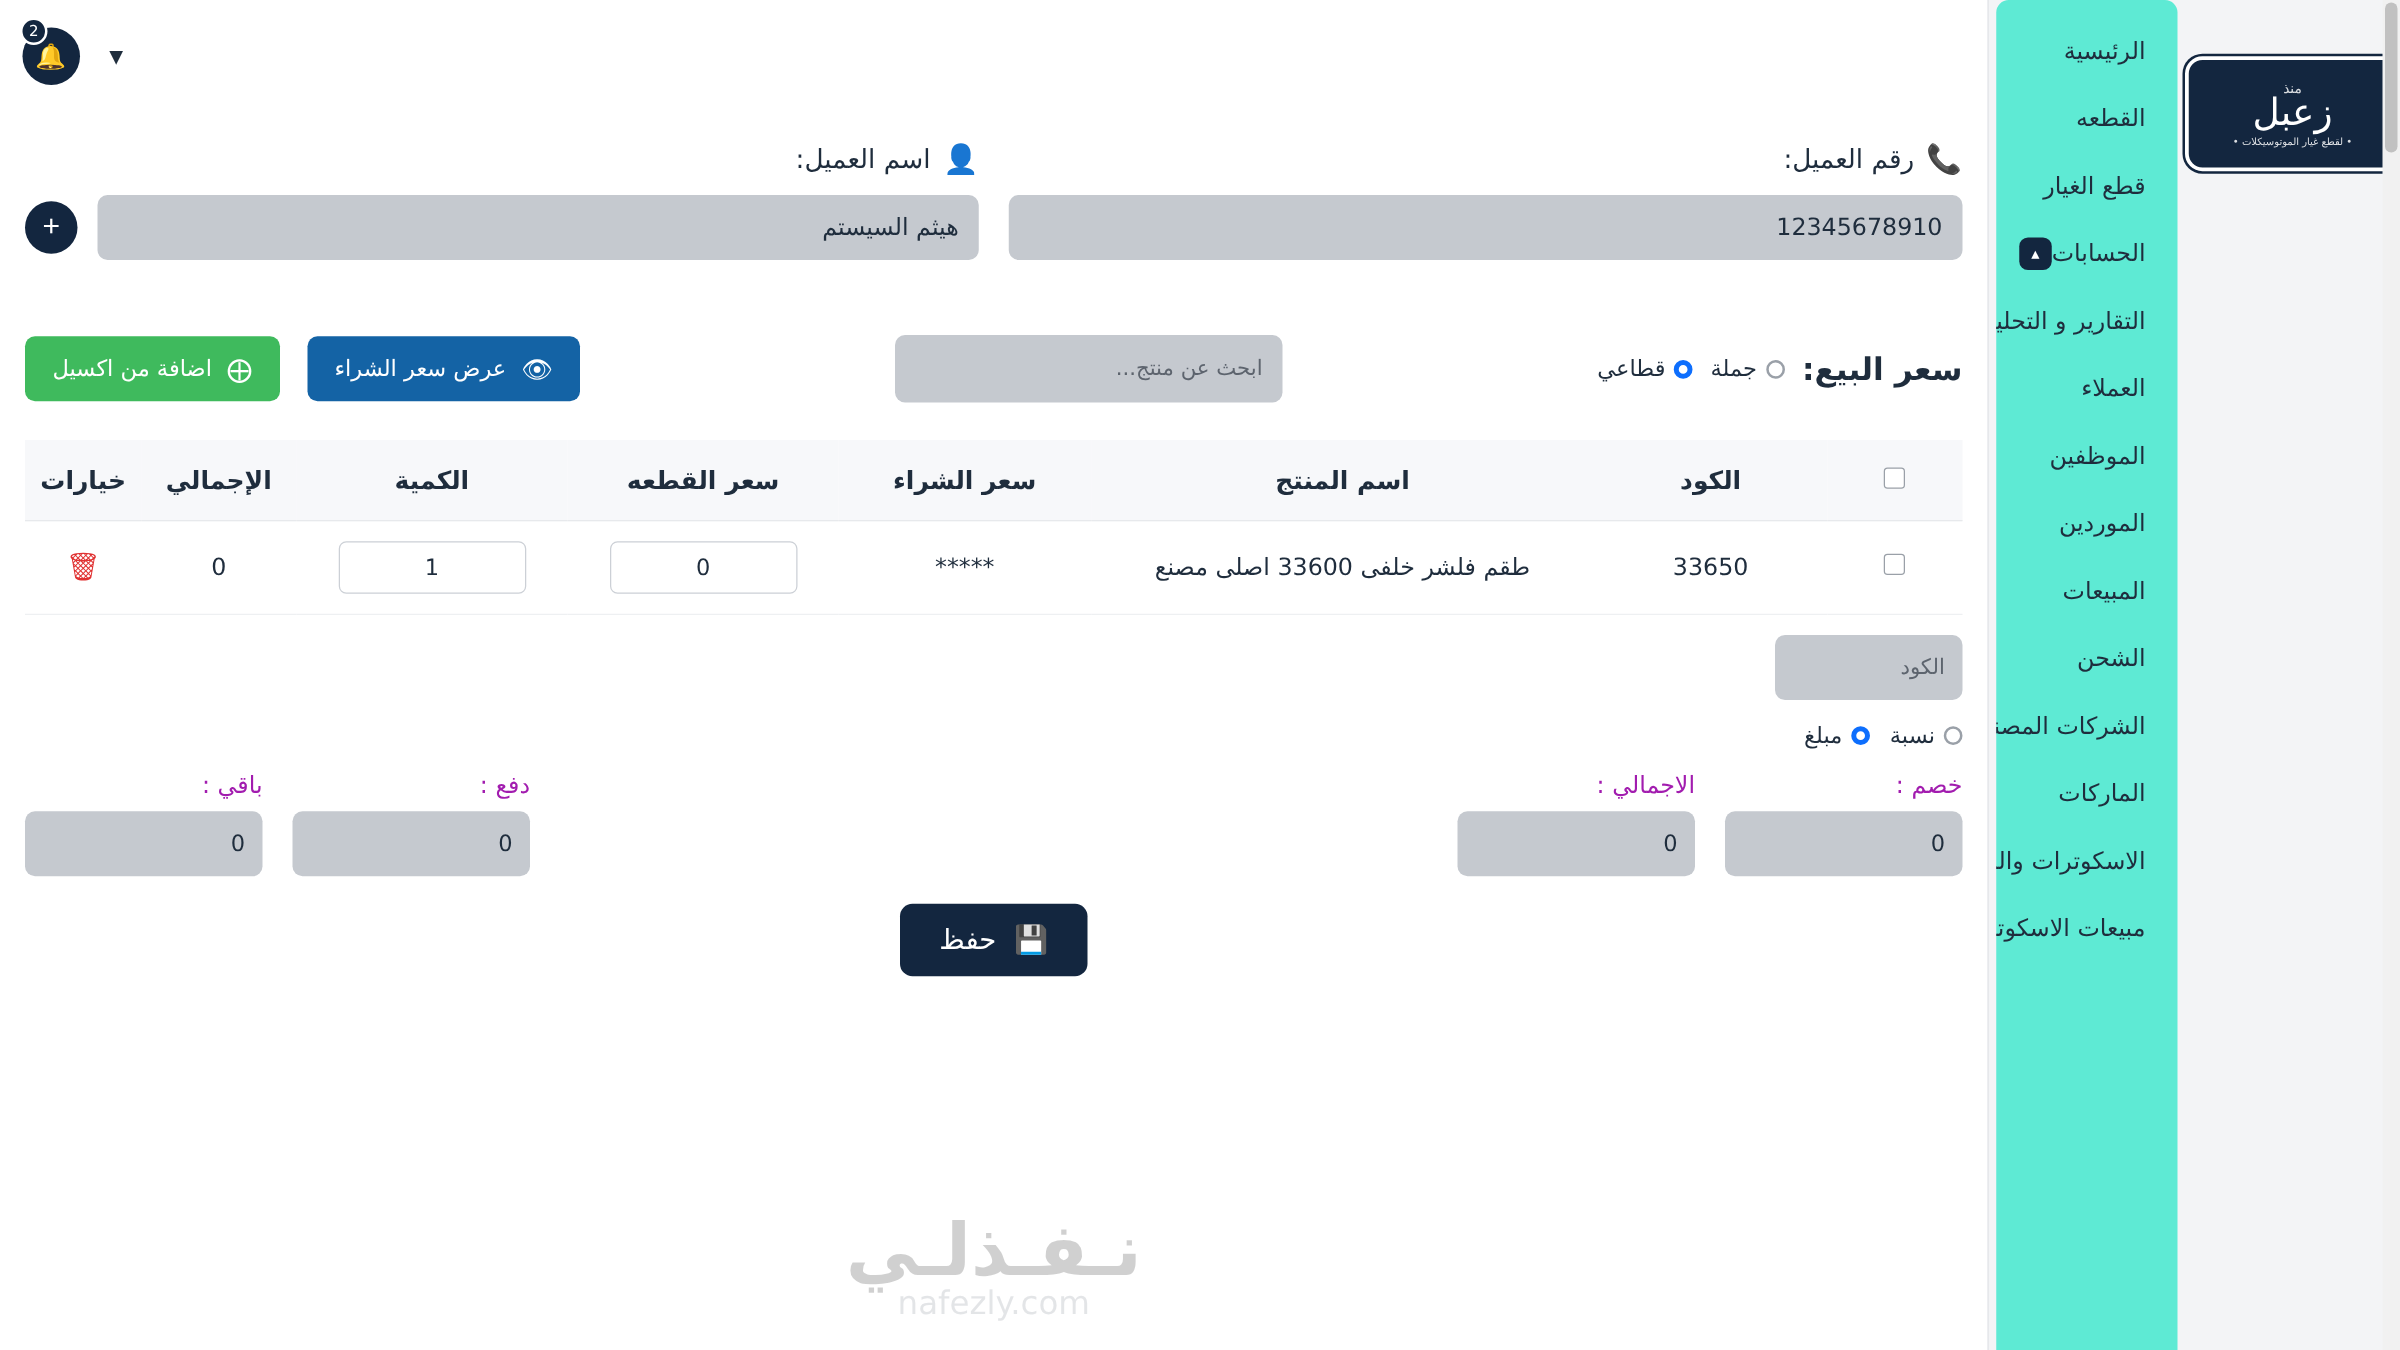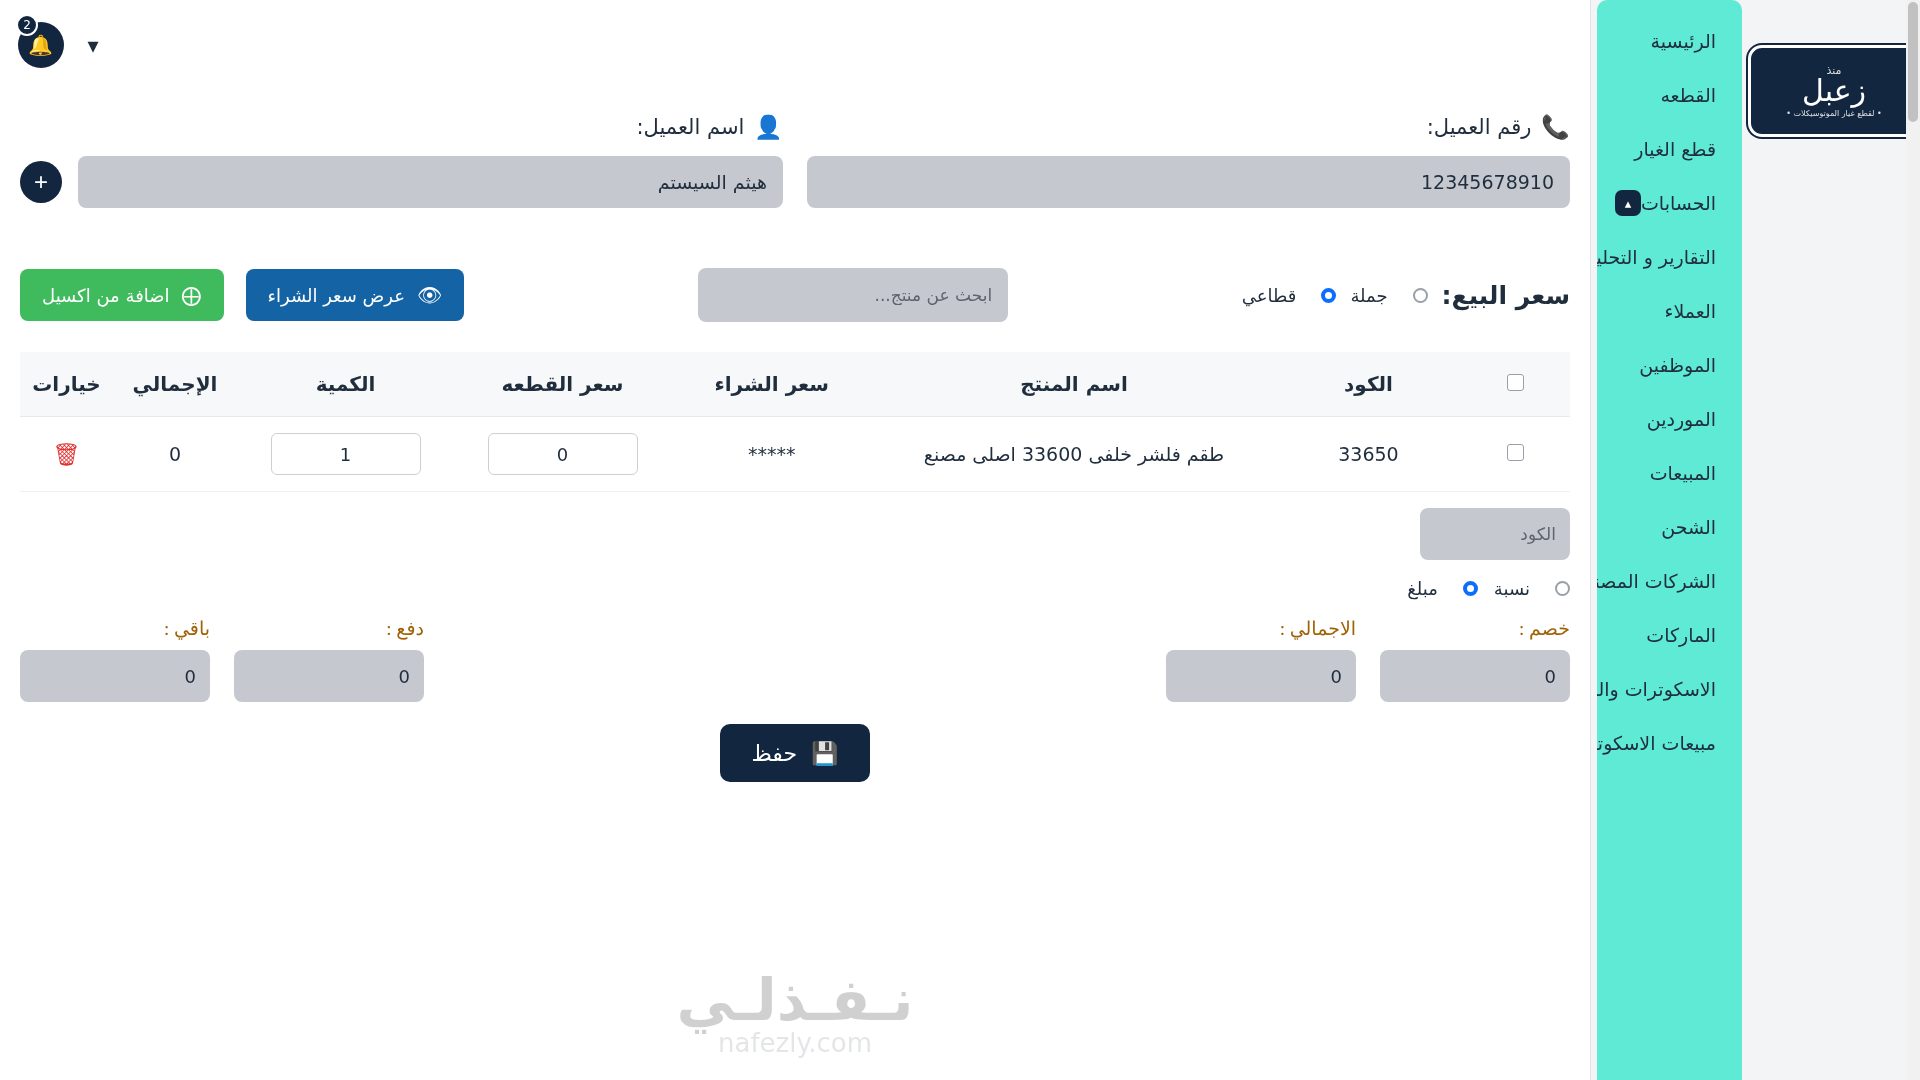--- a/index.html
+++ b/index.html
@@ -249,21 +249,21 @@
   .sale-price-label {
     font-size: 25px;
     font-weight: bold;
     color: #1f2d3d;
     white-space: nowrap;
   }
   .radio-opt {
     display: flex;
     flex-direction: row;
     align-items: center;
-    gap: 25px;
+    gap: 7px;
     font-size: 18px;
     color: #1f2d3d;
     cursor: pointer;
   }
   .radio-dot {
     width: 15px; height: 15px;
     border-radius: 50%;
     border: 2px solid #9aa0a8;
     background: #ffffff;
     display: inline-block;
@@ -401,24 +401,23 @@
     display: flex;
     flex-direction: row;
     justify-content: flex-start;
     gap: 24px;
     margin-top: 18px;
     flex-wrap: nowrap;
   }
   .total-field { width: 190px; }
   .total-label {
     font-size: 19px;
-    color: #a16207;
+    color: #a21caf;
     margin-bottom: 10px;
     text-align: right;
-    font-family: Liberation Serif, serif;
   }
   .total-input {
     width: 100%;
     height: 52px;
     background: #c5c9cf;
     border: none;
     border-radius: 8px;
     font-size: 18px;
     color: #1f2d3d;
     text-align: right;

